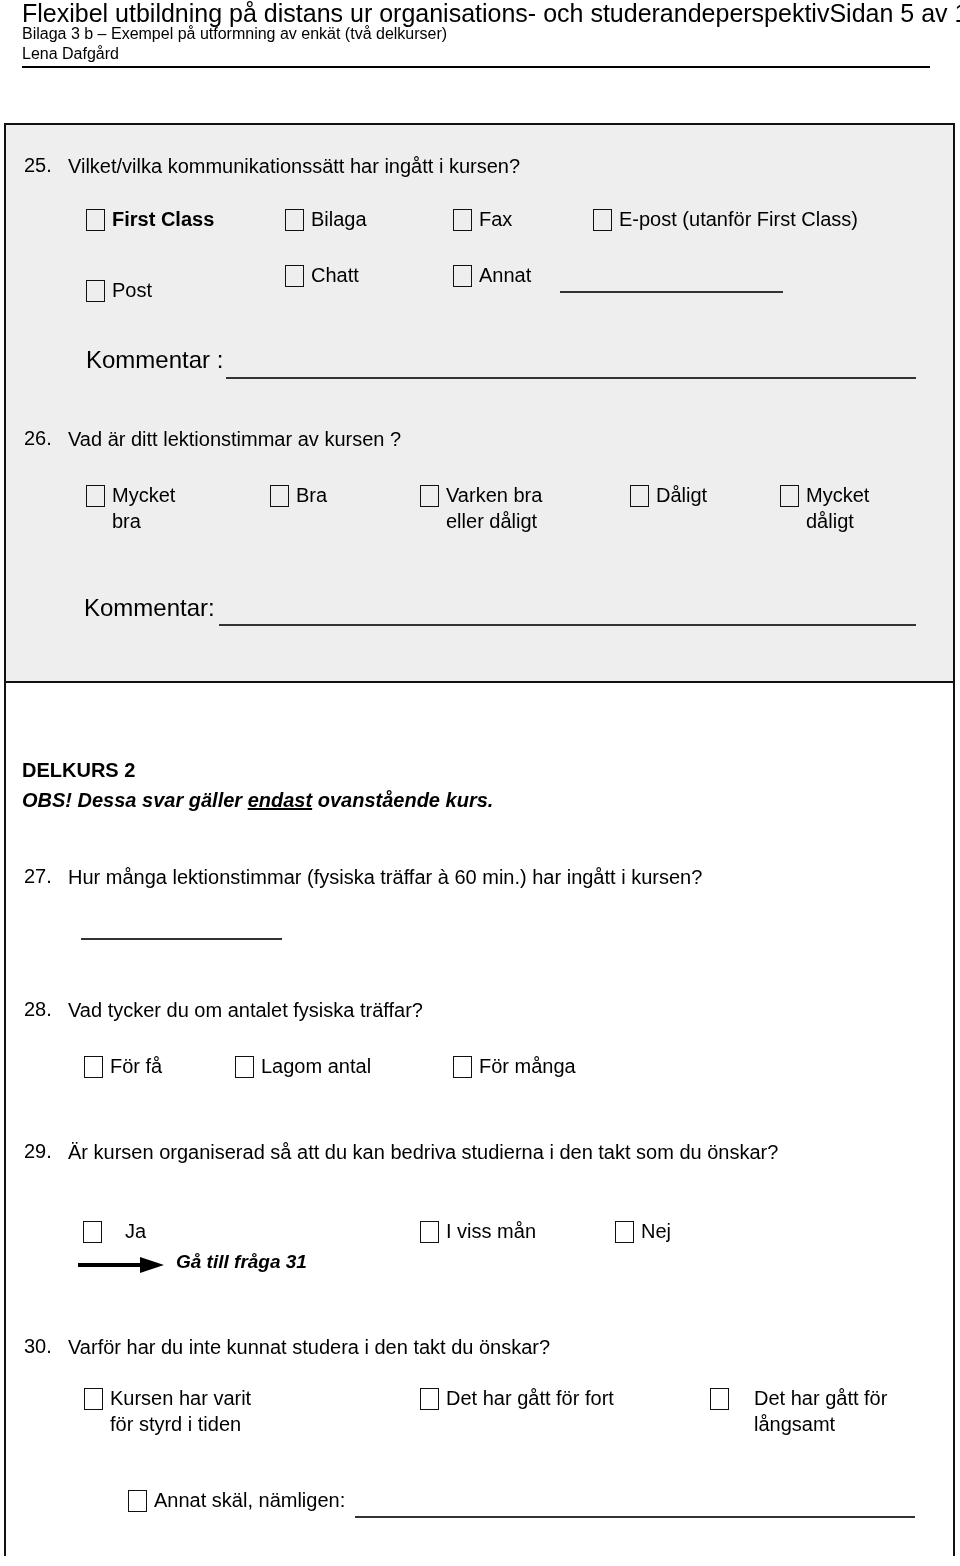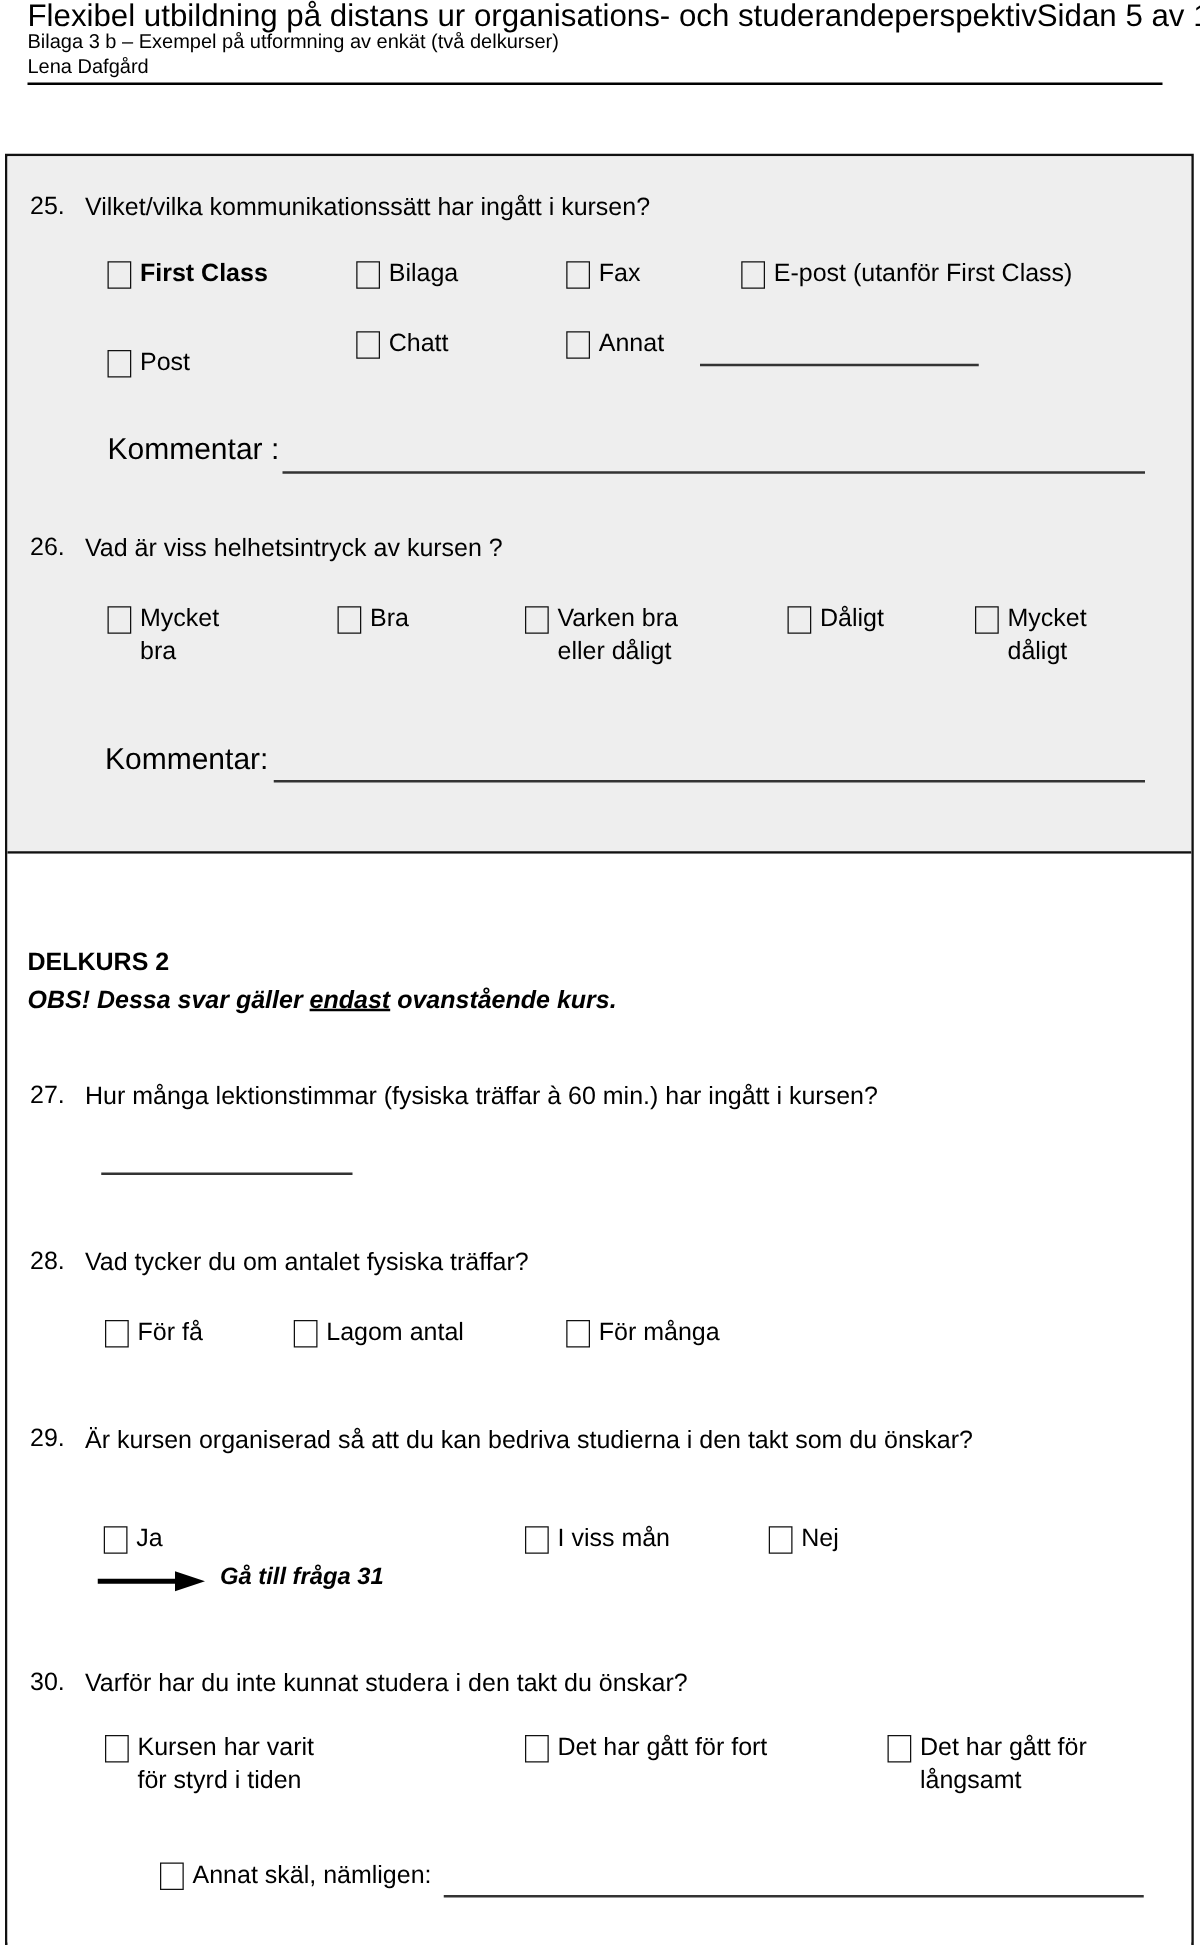--- a/index.html
+++ b/index.html
@@ -224,21 +224,21 @@
   <span class="cbox"></span>
   <span class="opt-label">Annat</span>
 </div>
 <div class="fill-line" style="left:560px; top:291px; width:223px;"></div>
 
 <div class="label-text" style="left:86px; top:347px;">Kommentar :</div>
 <div class="fill-line" style="left:226px; top:377px; width:690px;"></div>
 
 <div class="q" style="left:24px; top:425px; width:900px;">
   <span class="q-num">26.</span>
-  <span class="q-text">Vad är viss helhetsintryck av kursen ?</span>
+  <span class="q-text">Vad är ditt lektionstimmar av kursen ?</span>
 </div>
 
 <div class="opt" style="left:86px; top:482px;">
   <span class="cbox"></span>
   <span class="opt-label two-line">
     <span>Mycket</span>
     <span class="sub">bra</span>
   </span>
 </div>
 <div class="opt" style="left:270px; top:482px;">
@@ -292,21 +292,21 @@
 </div>
 <div class="opt" style="left:453px; top:1053px;">
   <span class="cbox"></span>
   <span class="opt-label">För många</span>
 </div>
 
 <div class="q" style="left:24px; top:1138px; width:870px;">
   <span class="q-num">29.</span>
   <span class="q-text">Är kursen organiserad så att du kan bedriva studierna i den takt som du önskar?</span>
 </div>
-<div class="opt" style="left:83px; top:1218px;">
+<div class="opt" style="left:83px; top:1218px;gap:16px;">
   <span class="cbox"></span>
   <span class="opt-label">Ja</span>
 </div>
 <div class="opt" style="left:420px; top:1218px;">
   <span class="cbox"></span>
   <span class="opt-label">I viss mån</span>
 </div>
 <div class="opt" style="left:615px; top:1218px;">
   <span class="cbox"></span>
   <span class="opt-label">Nej</span>
@@ -327,21 +327,21 @@
   <span class="cbox"></span>
   <span class="opt-label two-line">
     <span>Kursen har varit</span>
     <span class="sub">för styrd i tiden</span>
   </span>
 </div>
 <div class="opt" style="left:420px; top:1385px;">
   <span class="cbox"></span>
   <span class="opt-label">Det har gått för fort</span>
 </div>
-<div class="opt" style="left:710px; top:1385px;">
+<div class="opt" style="left:710px; top:1385px;gap:18px;">
   <span class="cbox"></span>
   <span class="opt-label two-line">
     <span>Det har gått för</span>
     <span class="sub">långsamt</span>
   </span>
 </div>
 
 <div class="opt" style="left:84px; top:1487px;padding-left:44px;">
   <span class="cbox"></span>
   <span class="opt-label">Annat skäl, nämligen:</span>

